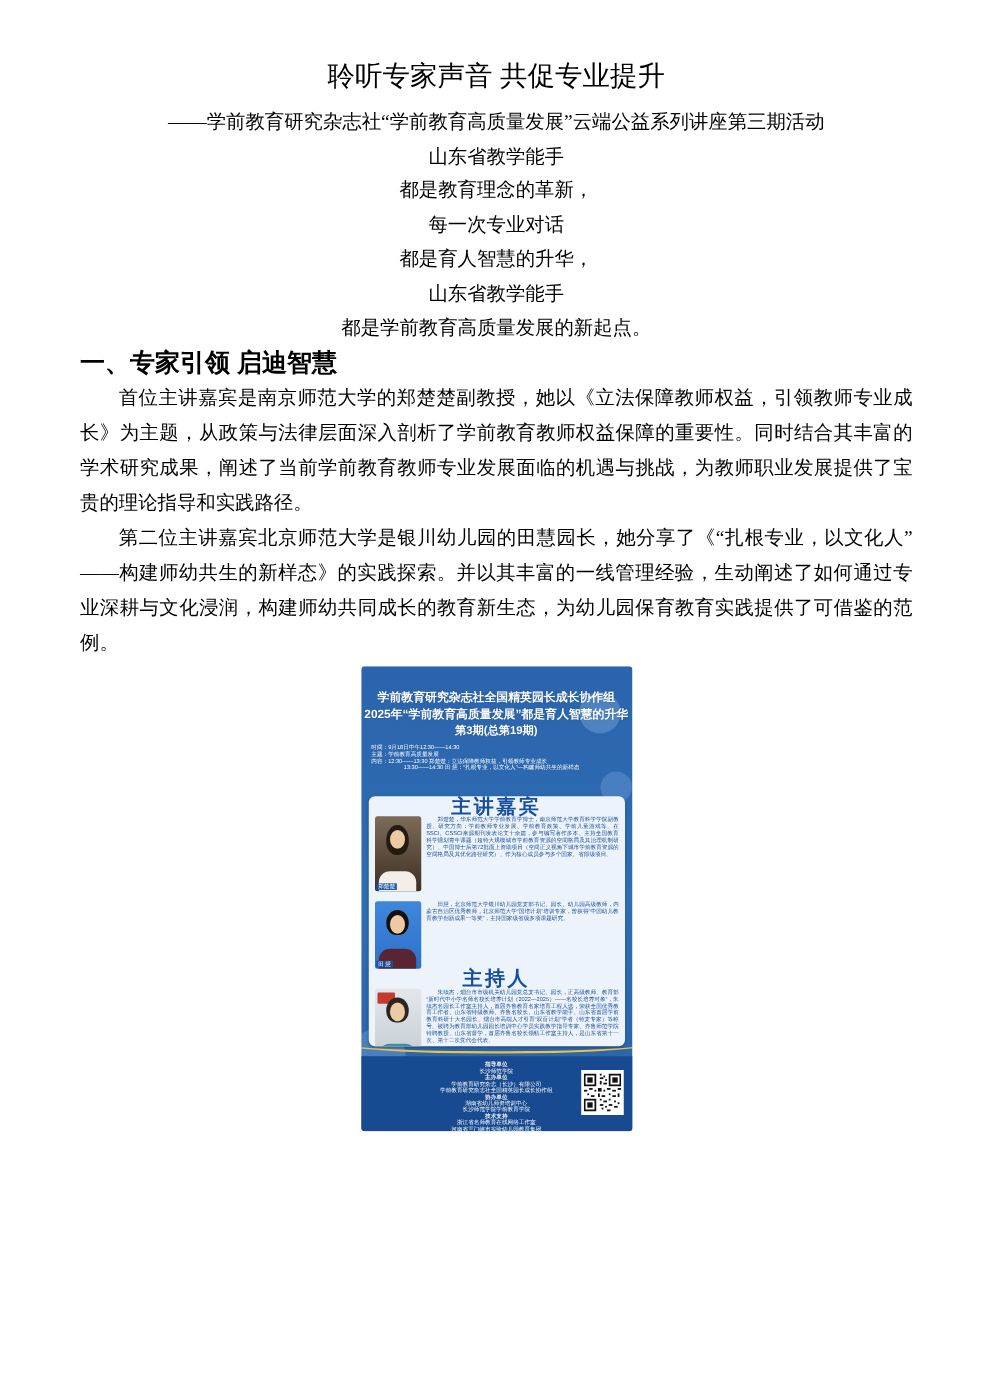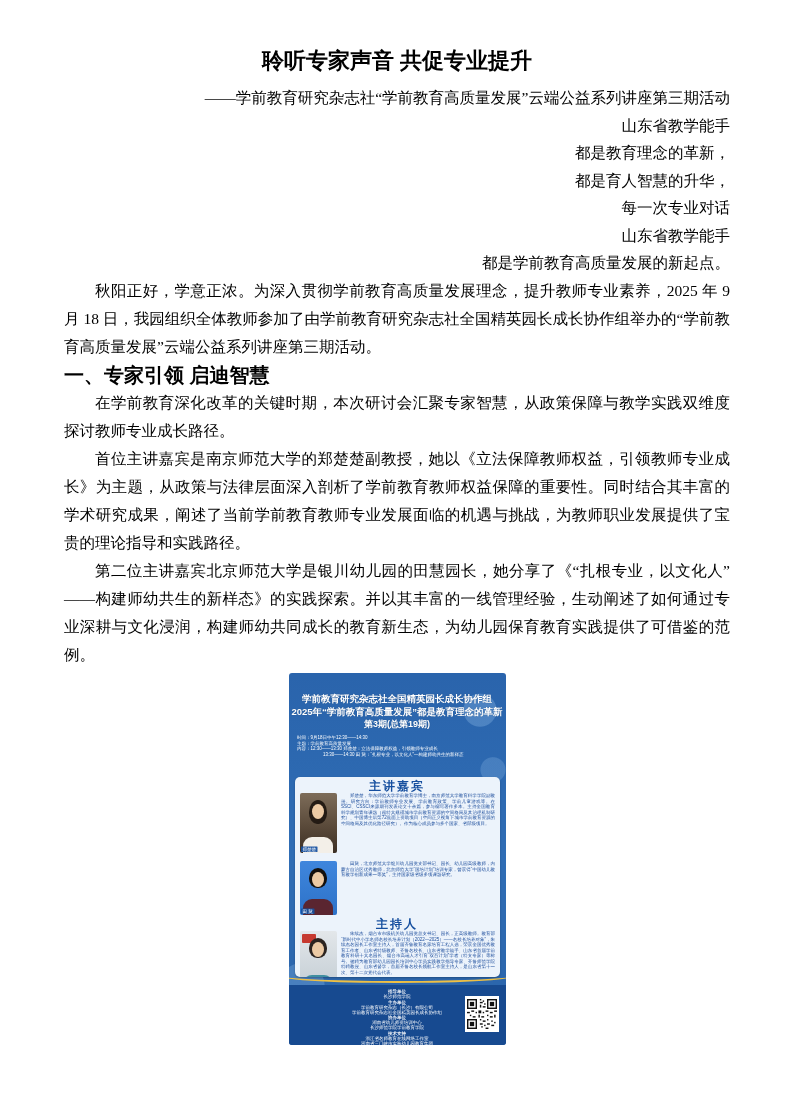--- a/index.html
+++ b/index.html
@@ -1,22 +1,22 @@
 <!DOCTYPE html>
 <html lang="zh"><head>
 <meta charset="utf-8">
 <style>
   * { margin:0; padding:0; box-sizing:border-box; }
   html,body { width:794px; height:1108px; background:#ffffff; overflow:hidden;
     font-family:"Liberation Serif","DejaVu Serif",serif; color:#000; }
   .doc { padding:46px 64px 0 64px; }
 
-  .title { font-family:"Liberation Sans","DejaVu Sans",sans-serif; font-weight:bold;
+  .title { font-family:"Liberation Sans","DejaVu Sans",sans-serif; font-weight:normal;
     font-size:22px; line-height:30px; text-align:center; margin-bottom:8px; }
-  .centerline { font-size:15.5px; line-height:27.5px; text-align:right; }
+  .centerline { font-size:15.5px; line-height:27.5px; text-align:center; }
   .para { font-size:15.5px; line-height:28px; text-align:justify; text-indent:2em; }
   .sec-heading { font-family:"Liberation Sans","DejaVu Sans",sans-serif; font-weight:bold;
     font-size:20px; line-height:28px; }
 
   
   .poster { position:relative; width:217px; height:372px; margin:4px auto 0;
     font-family:Liberation Sans, sans-serif; overflow:hidden; border-radius:3px;
     background:
       radial-gradient(circle at 88% 10%, rgba(140,185,230,.35) 0 16px, rgba(140,185,230,0) 17px),
       radial-gradient(circle at 94% 26%, rgba(140,185,230,.28) 0 12px, rgba(140,185,230,0) 13px),
@@ -31,21 +31,21 @@
   .t50l { font-size:9px; line-height:11px; width:200%; transform:scale(.5);
     transform-origin:top left; }
   .t50c { font-size:9px; line-height:10px; width:200%; margin-left:-50%;
     transform:scale(.5); transform-origin:top center; text-align:center; }
 
   .info-indent { padding-left:52px; }
 
   .card { position:absolute; left:6px; right:6px; top:104px; height:200px;
     background:#ecf3fb; border-radius:5px; padding:2px 5px; overflow:hidden;
     box-shadow:0 1px 2px rgba(0,0,0,.25); }
-  .card-h { color:#164f9f; font-weight:bold; font-size:12px; line-height:14px;
+  .card-h { color:#164f9f; font-weight:bold; font-size:16px; line-height:14px;
     text-align:center; letter-spacing:2px; }
   .prow { display:flex; gap:4px; margin-bottom:2px; }
   .bio { flex:1; overflow:hidden; color:#1c4d9c; }
   .bio .t50l { text-align:justify; text-indent:2em; }
 
   .photo { flex:0 0 37px; width:37px; position:relative; border-radius:2px; overflow:hidden; }
   .ph1 { height:60px; background:linear-gradient(180deg,#7d6c59 0%,#5a4a3a 55%,#3c2f24 100%); }
   .ph2 { height:54px; background:linear-gradient(180deg,#3f86dd 0%,#2d72c8 100%); }
   .ph3 { height:60px; background:linear-gradient(180deg,#e3e7ea 0%,#c2ccd3 100%); }
   .hair { position:absolute; top:7px; left:50%; transform:translateX(-50%);
@@ -79,36 +79,34 @@
 </head>
 <body>
 
 <div class="doc">
   <div class="title">聆听专家声音 共促专业提升</div>
   <div class="centerline">——学前教育研究杂志社“学前教育高质量发展”云端公益系列讲座第三期活动</div>
 
   <div>
     <div class="centerline">山东省教学能手</div>
     <div class="centerline">都是教育理念的革新，</div>
+    <div class="centerline">每一次专业对话</div>
     <div class="centerline">都是育人智慧的升华，</div>
-    <div class="centerline">每一次专业对话</div>
     <div class="centerline">山东省教学能手</div>
     <div class="centerline">都是学前教育高质量发展的新起点。</div>
   </div>
 
-  <p class="para">秋阳正好，学意正浓。为深入贯彻学前教育高质量发展理念，提升教师专业素养，2025 年 9 月 18 日，我园组织全体教师参加了由学前教育研究杂志社全国精英园长成长协作组举办的“学前教育高质量发展”云端公益系列讲座第三期活动。</p>
   <div class="sec-heading">一、专家引领 启迪智慧</div>
-  <p class="para">在学前教育深化改革的关键时期，本次研讨会汇聚专家智慧，从政策保障与教学实践双维度探讨教师专业成长路径。</p>
   <p class="para">首位主讲嘉宾是南京师范大学的郑楚楚副教授，她以《立法保障教师权益，引领教师专业成长》为主题，从政策与法律层面深入剖析了学前教育教师权益保障的重要性。同时结合其丰富的学术研究成果，阐述了当前学前教育教师专业发展面临的机遇与挑战，为教师职业发展提供了宝贵的理论指导和实践路径。</p>
   <p class="para">第二位主讲嘉宾北京师范大学是银川幼儿园的田慧园长，她分享了《“扎根专业，以文化人”——构建师幼共生的新样态》的实践探索。并以其丰富的一线管理经验，生动阐述了如何通过专业深耕与文化浸润，构建师幼共同成长的教育新生态，为幼儿园保育教育实践提供了可借鉴的范例。</p>
 
   <div class="poster">
     <div class="poster-title">
       <div>学前教育研究杂志社全国精英园长成长协作组</div>
-      <div>2025年“学前教育高质量发展”都是教育理念的革新</div>
+      <div>2025年“学前教育高质量发展”都是育人智慧的升华</div>
       <div class="l3">第3期(总第19期)</div>
     </div>
     <div class="poster-info">
       <div class="t50l">
         <div>时间：9月18日中午12:30——14:30</div>
         <div>主题：学前教育高质量发展</div>
         <div>内容：12:30——13:30 郑楚楚：立法保障教师权益，引领教师专业成长</div>
         <div class="info-indent">13:30——14:30 田  慧：“扎根专业，以文化人”—构建师幼共生的新样态</div>
       </div>
     </div>

